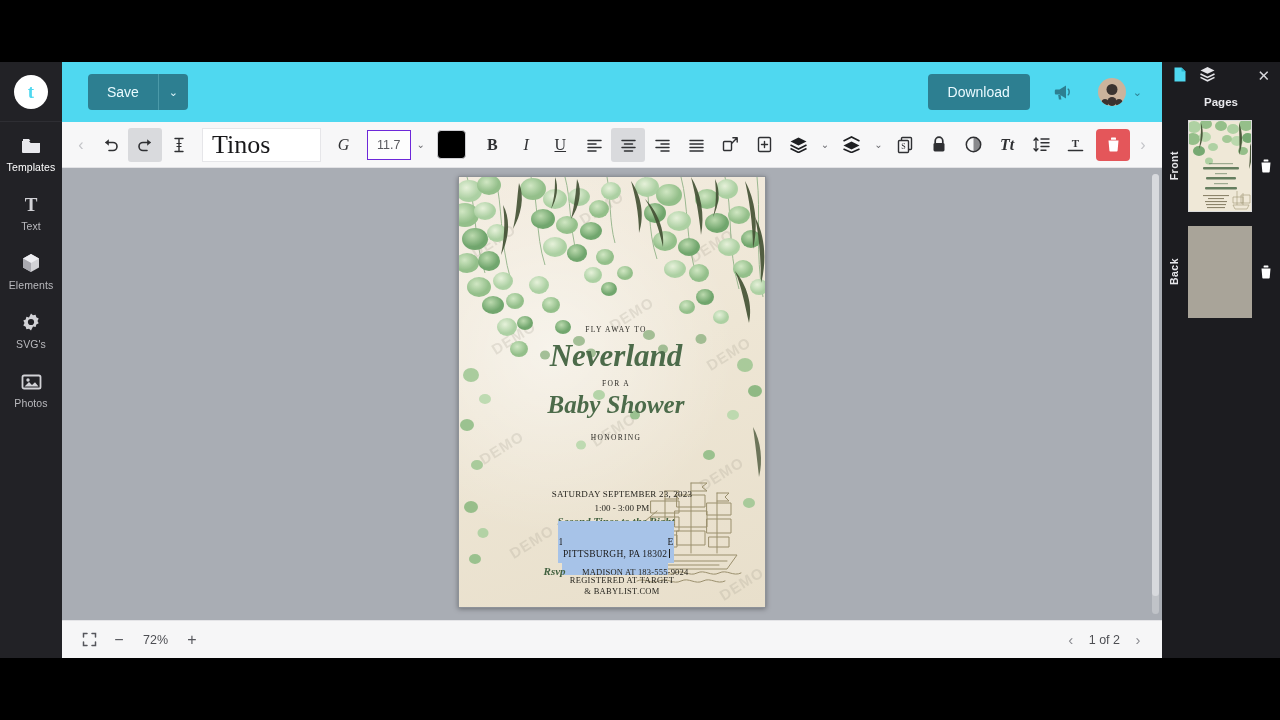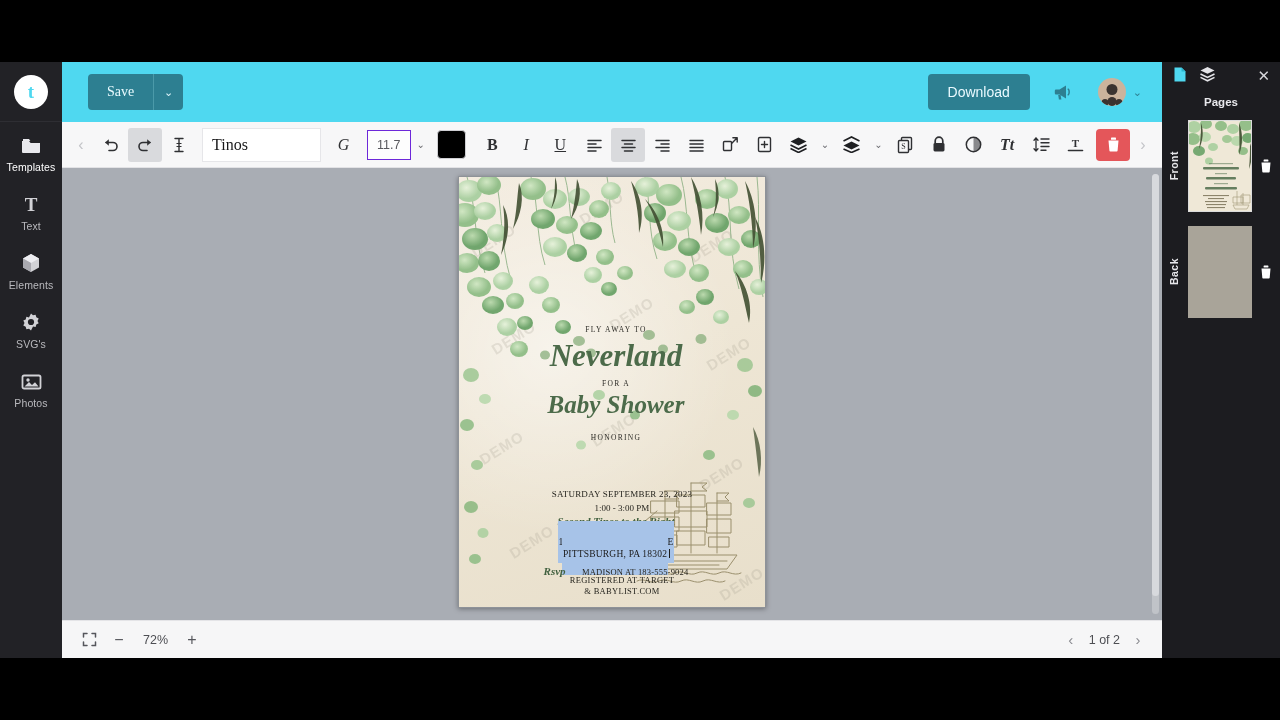--- a/index.html
+++ b/index.html
@@ -54,21 +54,21 @@
     display: flex; align-items: center; padding: 0 20px 0 26px;
     flex: 0 0 60px;
   }
   .save-group {
     display: flex; height: 36px; border-radius: 4px; overflow: hidden;
     background: #2d7f91;
   }
   .save-btn {
     color: #e9fbff; font-size: 14px; padding: 16px 19px;
     display: flex; align-items: center; border: none; background: none;
-    cursor: pointer; font-family: Liberation Serif, serif;
+    cursor: pointer; font-family: Liberation Sans, sans-serif;
   }
   .save-caret {
     width: 30px; display: flex; align-items: center; justify-content: center;
     border-left: 1px solid #4b9aa9; color: #dff6fb; font-size: 11px; cursor: pointer;
   }
   .hdr-spacer { flex: 1 1 auto; }
   .download-btn {
     height: 36px; background: #2d7f91; color: #eafaff;
     border: none; border-radius: 4px; padding: 0 20px;
     font-size: 14px; cursor: pointer; font-family: "Liberation Sans", sans-serif;
@@ -93,21 +93,21 @@
   }
   .tb-btn {
     width: 34px; height: 34px; border-radius: 3px;
     display: flex; align-items: center; justify-content: center;
     cursor: pointer; color: #2f3033; flex: 0 0 auto;
   }
   .tb-btn.sel { background: #d9dadd; }
   .tb-btn.nav { color: #c3c4c8; width: 26px; }
   .tb-font-input {
     width: 132px; height: 34px; background: #fff; border: 1px solid #e6e6e9;
-    margin: 0 6px; padding: 0 9px; font-size: 16px;
+    margin: 0 6px; padding: 0 9px; font-size: 26px;
     font-family: "Liberation Serif", serif; color: #18181a;
     display: flex; align-items: center;
   }
   .tb-size {
     width: 50px; height: 30px; background: #fdfdfd; border: 1px solid #6d28d9;
     margin-left: 6px; display: flex; align-items: center; justify-content: center;
     font-size: 12.5px; color: #59595e; cursor: pointer;
   }
   .tb-size-caret { width: 22px; display: flex; align-items: center; justify-content: center; color: #6b6b70; font-size: 10px; cursor: pointer; }
   .tb-swatch {

